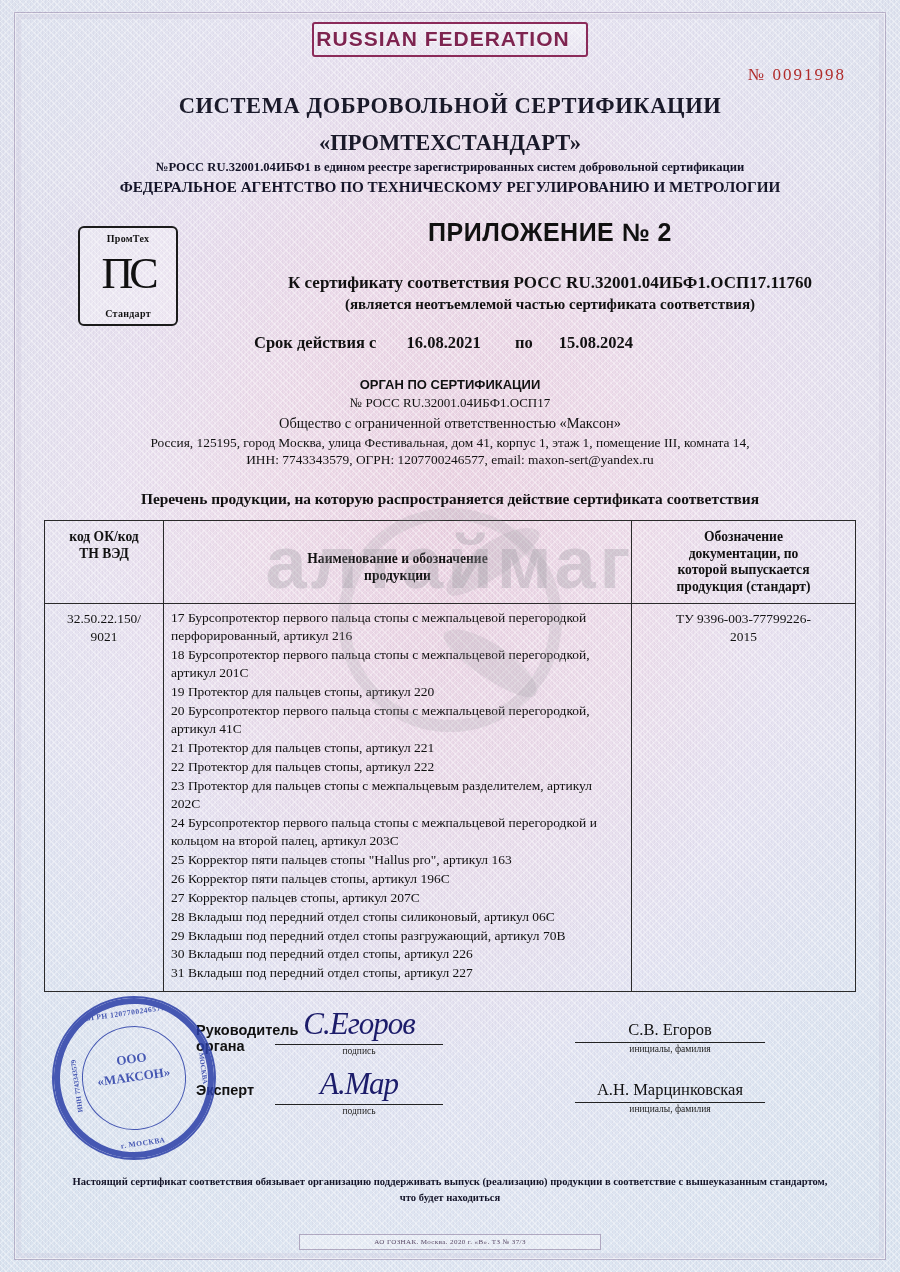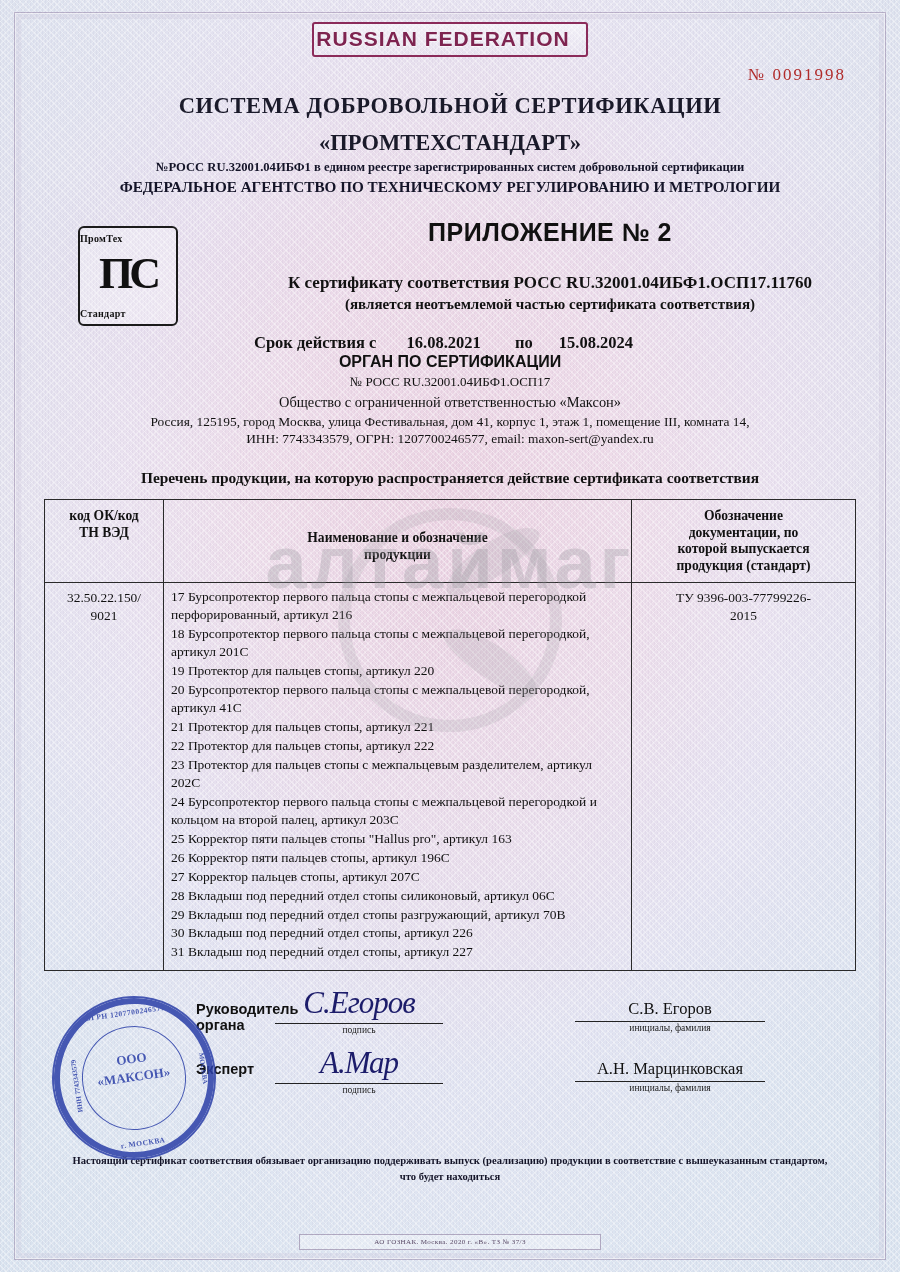--- a/index.html
+++ b/index.html
@@ -115,34 +115,35 @@
     width: 96px;
     height: 96px;
     border: 2px solid #1b1b1b;
     border-radius: 6px;
     position: relative;
     background: rgba(255,255,255,0.25);
   }
   .logo-top-text, .logo-bottom-text {
     position: absolute;
     left: 0; right: 0;
+    text-align: center;
     font-family: "Liberation Serif", serif;
     font-size: 10px;
     font-weight: bold;
     color: #111;
     letter-spacing: 0.3px;
   }
   .logo-top-text { top: 5px; }
   .logo-bottom-text { bottom: 5px; }
   .logo-ps {
     position: absolute;
     left: 0; right: 0; top: 20px;
     text-align: center;
     font-family: "Liberation Serif", serif;
-    font-weight: bold;
+    font-weight: normal;
     font-size: 44px;
     line-height: 52px;
     color: #111;
     letter-spacing: -4px;
   }
   .appendix-col {
     flex: 1;
     padding-left: 16px;
   }
   .appendix-title {
@@ -177,22 +178,23 @@
   }
   .validity .v-label { }
   .validity .v-date { margin-left: 26px; }
   .validity .v-to { margin-left: 30px; }
   .validity .v-date2 { margin-left: 22px; }
 
   
   .org-title {
     text-align: center;
     font-family: "Liberation Sans", sans-serif;
-    font-size: 16px;
-    font-weight: bold;
+    font-size: 13px;
+    font-weight: bold;
+    margin-top: 24px;
     color: #111;
   }
   .org-num {
     text-align: center;
     font-size: 13px;
     margin-top: 3px;
     color: #111;
   }
   .org-name {
     text-align: center;

